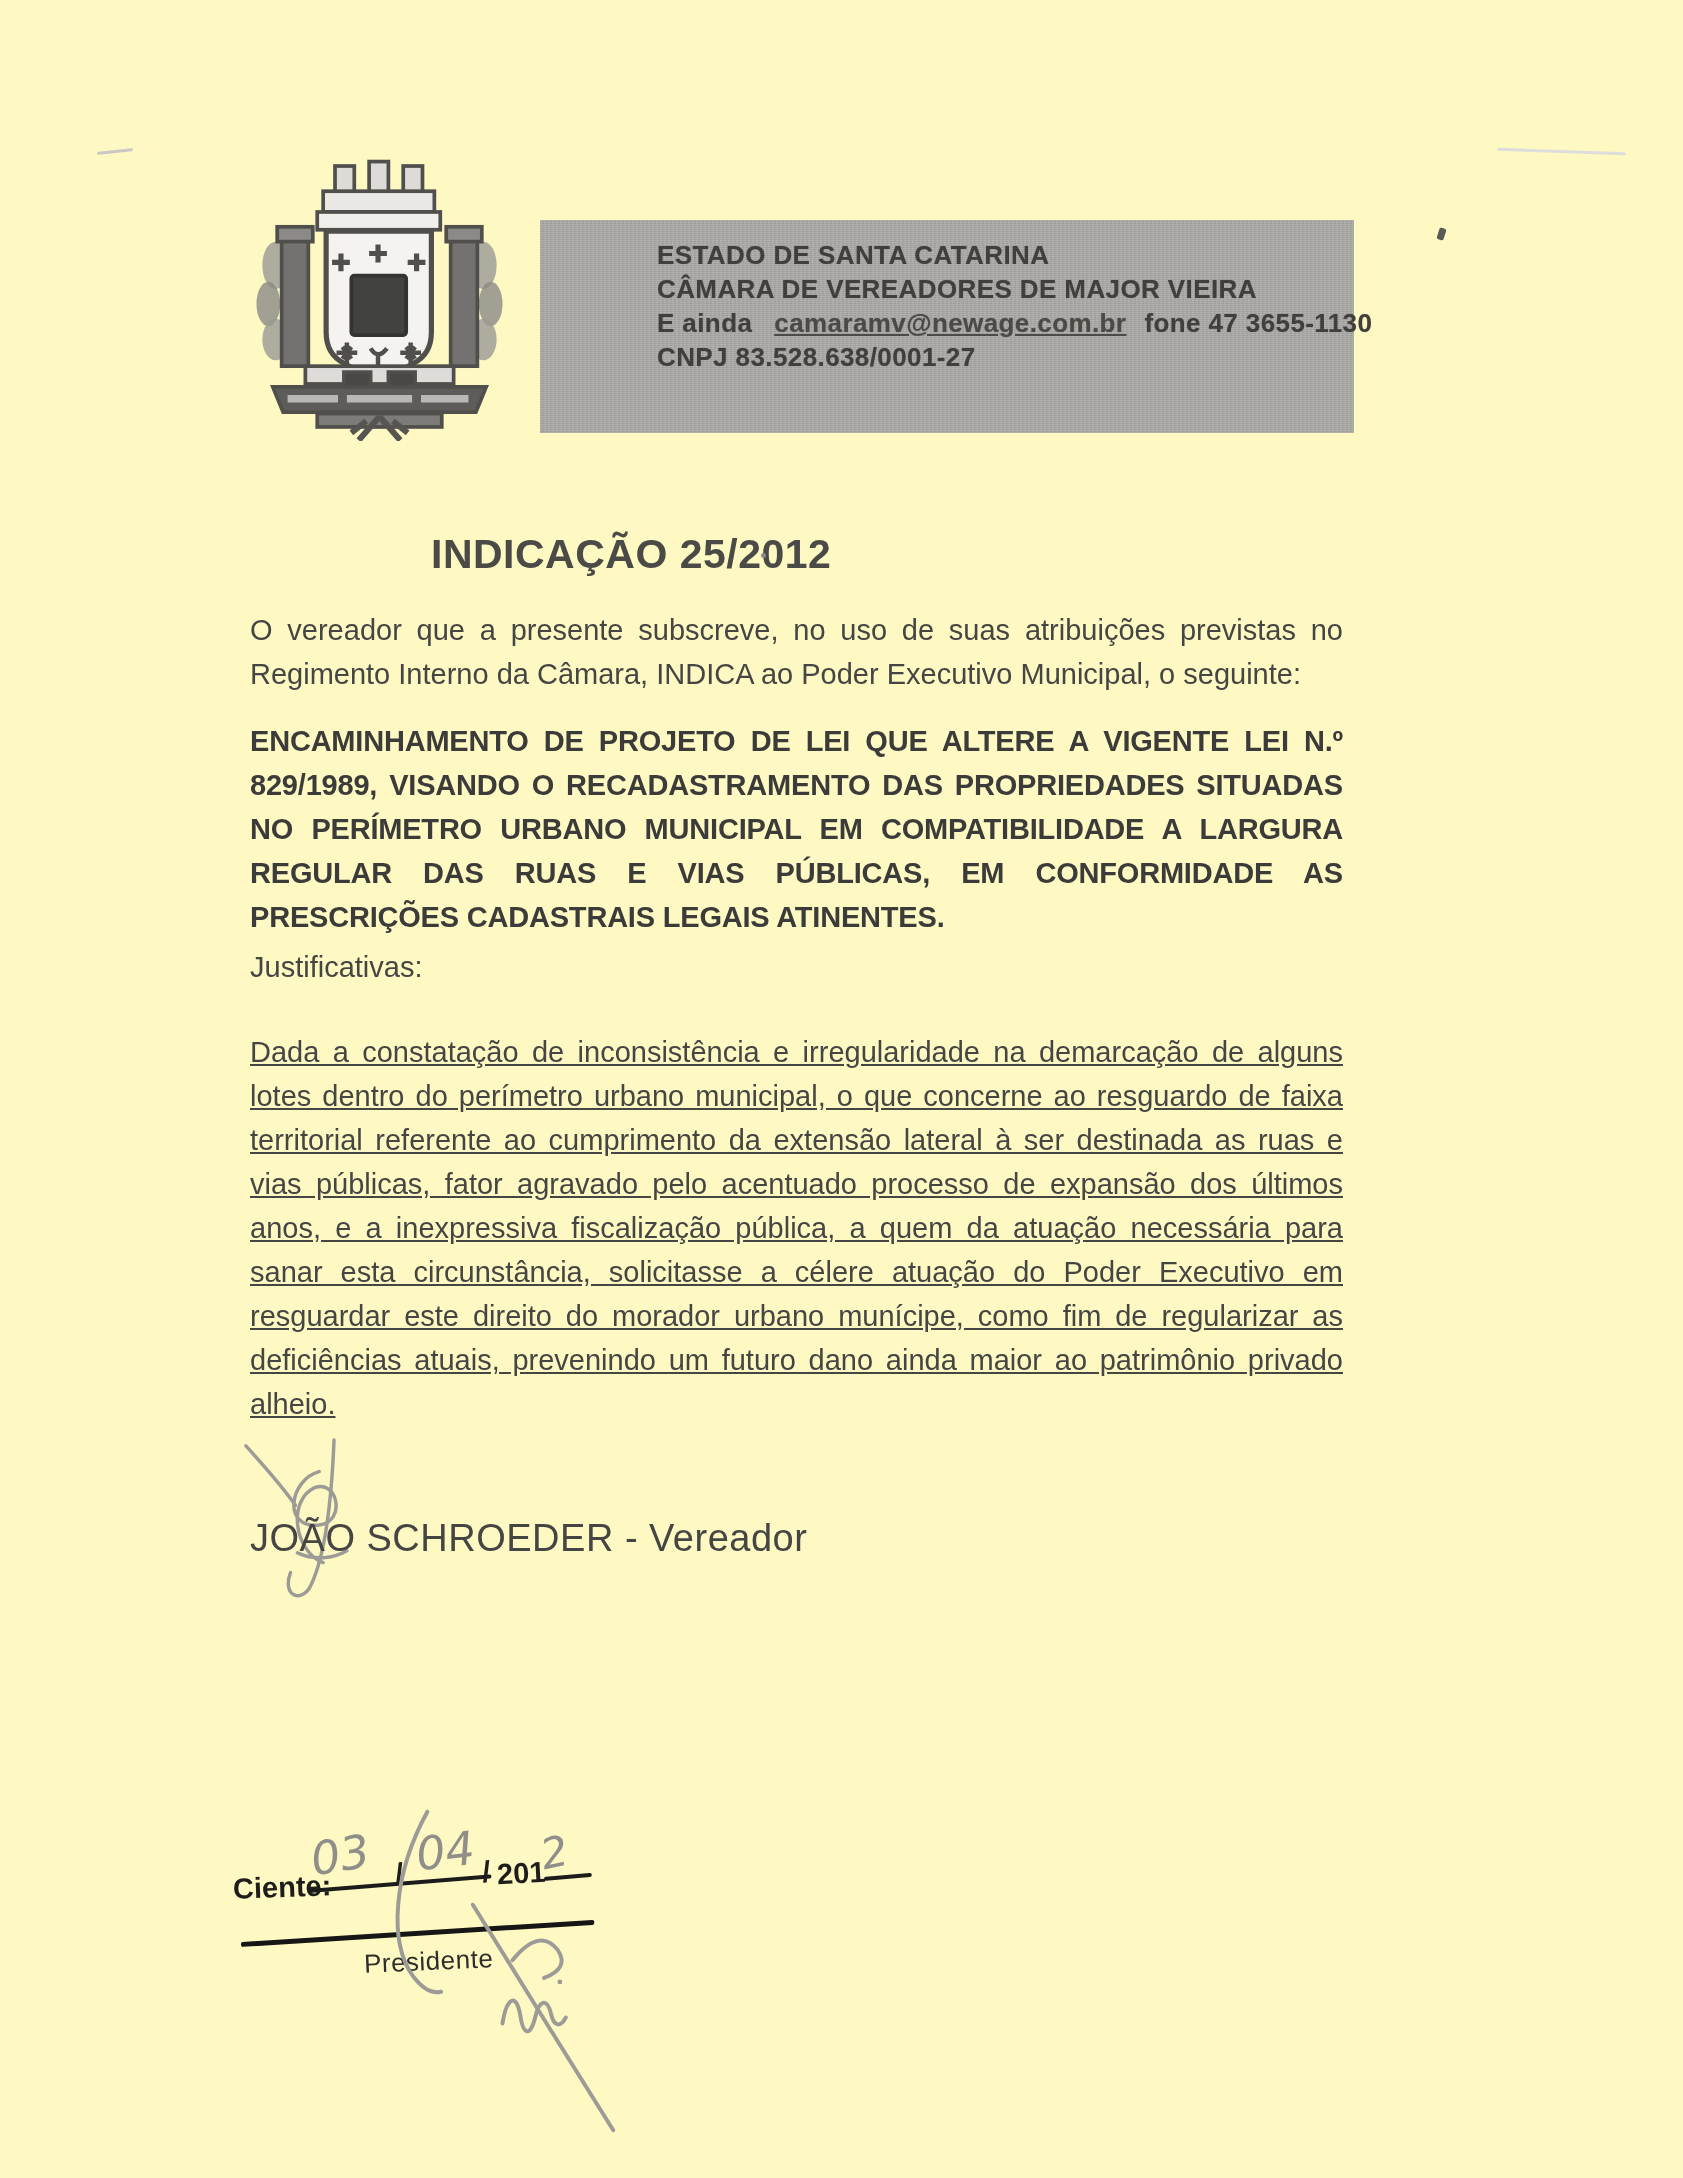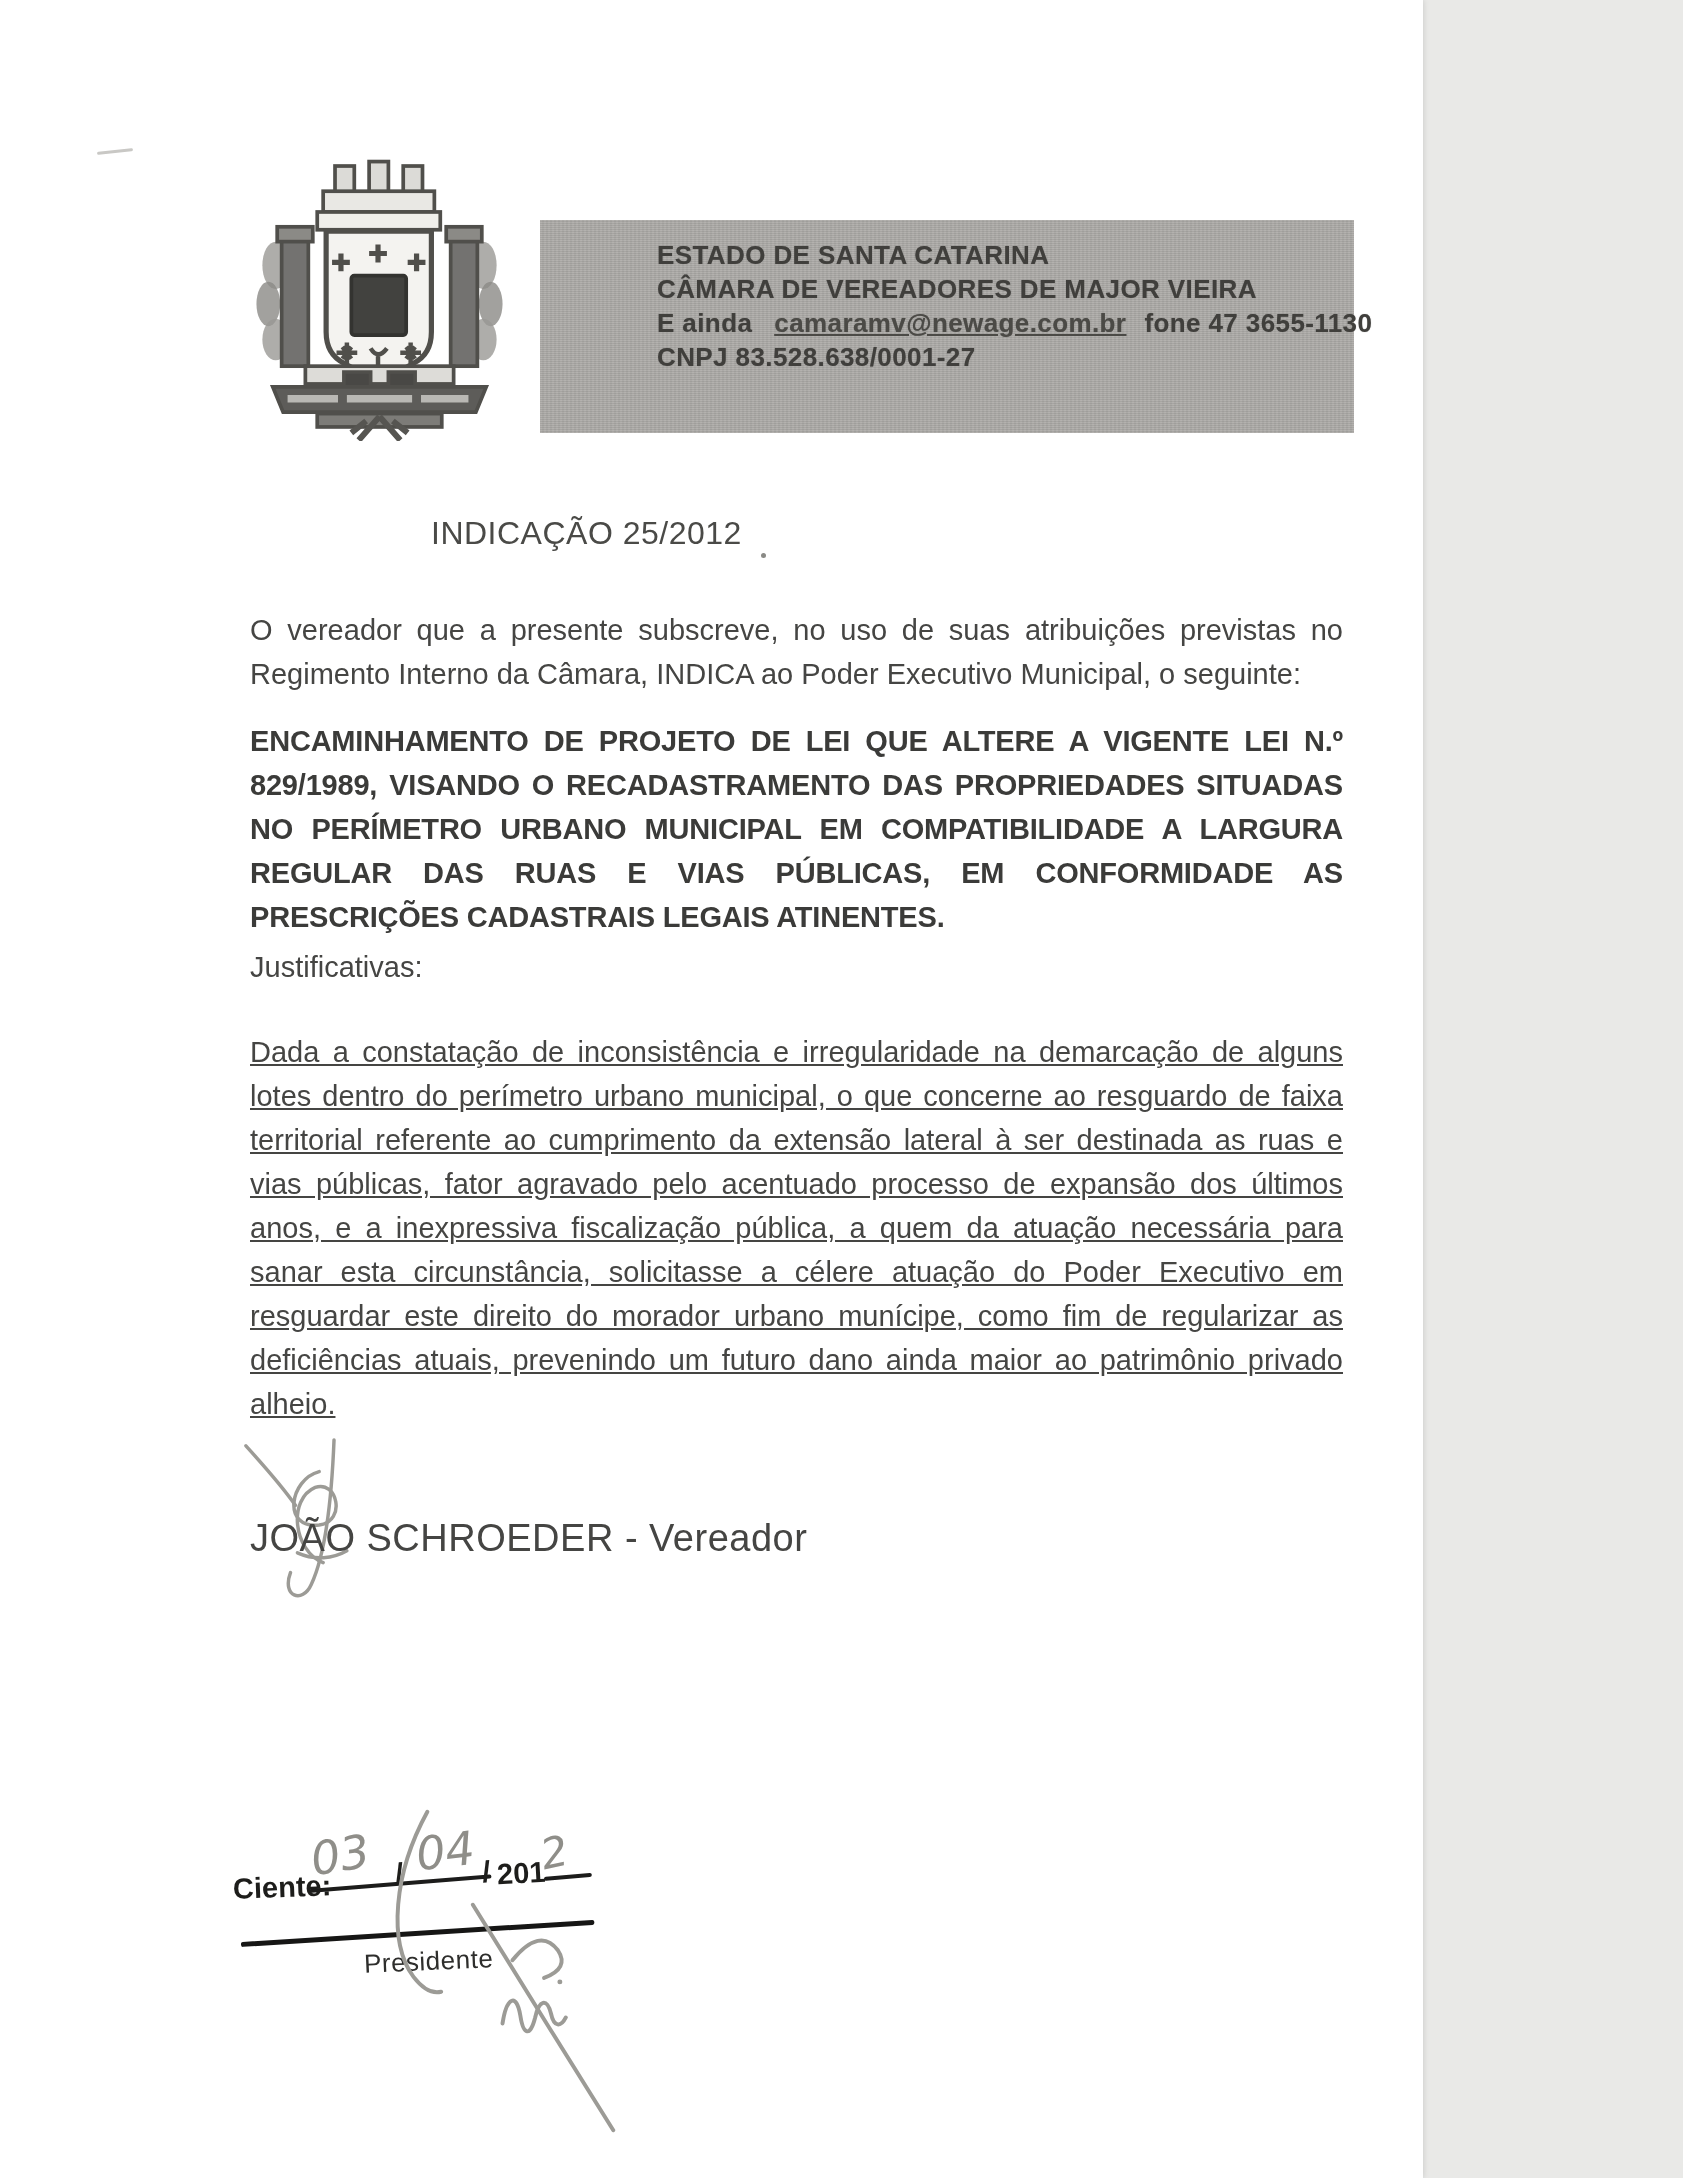--- a/index.html
+++ b/index.html
@@ -1,19 +1,19 @@
 <!DOCTYPE html>
 <html><head>
 <meta charset="utf-8">
 <style>
   html,body{margin:0;padding:0;background:#e9e9e7;}
   .page{
     position:relative;
-    width:1423px;height:2178px;
-    background:#ffffff;
+    width:1683px;height:2178px;
+    background:#fef9c3;
     font-family:"Liberation Sans",sans-serif;
     overflow:hidden;
     box-shadow:0 0 6px rgba(0,0,0,.15);
   }
   
   .header-box{
     position:absolute;left:540px;top:220px;width:814px;height:213px;
     background-color:#adaba8;
     background-image:repeating-linear-gradient(0deg, rgba(255,255,255,.05) 0 1px, rgba(0,0,0,.05) 1px 2px),
                      repeating-linear-gradient(90deg, rgba(255,255,255,.03) 0 2px, rgba(0,0,0,.03) 2px 4px);
@@ -26,22 +26,22 @@
     text-shadow:0 0 1px rgba(60,60,58,.45);
   }
   .hb-line{white-space:nowrap;}
   .email-link{text-decoration:underline;color:#4b4a46;margin:0 18px 0 22px;}
   .crest{position:absolute;left:252px;top:149px;}
   .speck-tl{position:absolute;left:97px;top:150px;width:36px;height:3px;background:#c9c8c5;transform:rotate(-6deg);border-radius:2px;}
   .smudge-tr{position:absolute;left:1497px;top:150px;width:129px;height:3px;background:#dedddb;transform:rotate(2deg);border-radius:2px;}
   .speck-tr{position:absolute;left:1438px;top:228px;width:7px;height:12px;background:#5a5a57;transform:rotate(18deg);border-radius:2px;}
   
   .doc-title{
-    position:absolute;left:431px;top:515px;margin:0;
-    font-size:32px;font-weight:normal;color:#4a4a47;letter-spacing:0.5px;
+    position:absolute;left:431px;top:531px;margin:0;
+    font-size:41px;font-weight:bold;color:#4a4a47;letter-spacing:0.5px;
   }
   .title-dot{position:absolute;left:761px;top:553px;width:5px;height:5px;background:#8a8a86;border-radius:50%;}
   .para{
     position:absolute;left:250px;width:1093px;margin:0;
     font-size:29px;line-height:44px;color:#454543;
     text-align:justify;
   }
   .intro{top:608px;}
   .subject{top:719px;font-weight:bold;font-size:29px;color:#3b3b39;letter-spacing:-0.2px;}
   .heading-just{top:945px;text-align:left;}

